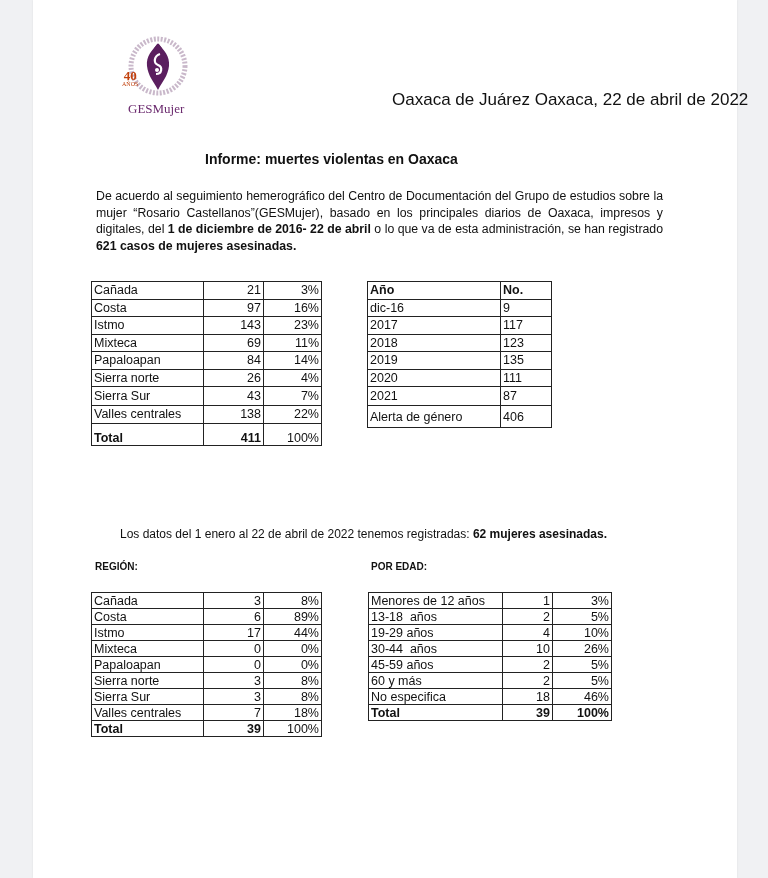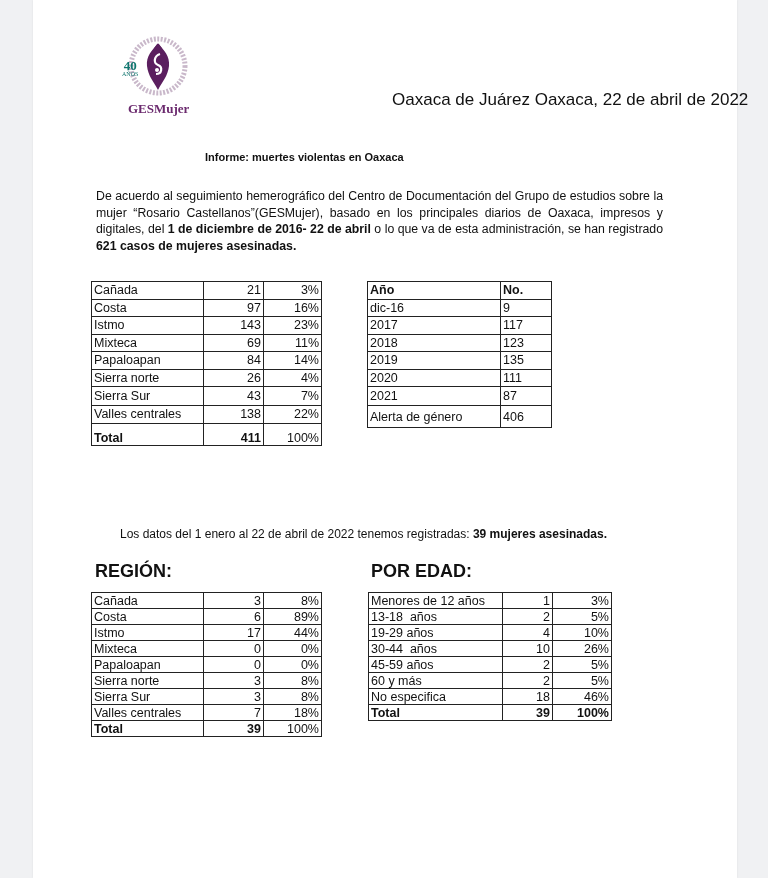--- a/index.html
+++ b/index.html
@@ -13,39 +13,39 @@
   .page {
     position:absolute; left:33px; top:0; width:704px; height:878px;
     background:#ffffff;
     box-shadow:0 0 2px rgba(0,0,0,0.08);
   }
   .abs { position:absolute; }
   .logo { left:112px; top:36px; width:86px; height:84px; }
   .logo svg { display:block; }
   .logo-name {
     position:absolute; left:16px; top:65px; width:70px;
+    font-family:"Liberation Serif", serif; font-weight:normal;
+    font-size:13px; color:#6b2a6e; text-align:left;
+  }
+  .logo-40 {
+    position:absolute; left:10px; top:34px;
     font-family:"Liberation Serif", serif; font-weight:bold;
-    font-size:13px; color:#6b2a6e; text-align:left;
-  }
-  .logo-40 {
-    position:absolute; left:10px; top:24px;
-    font-family:"Liberation Serif", serif; font-weight:bold;
-    font-size:13px; color:#0f766e; line-height:11px; text-align:center;
+    font-size:13px; color:#c2410c; line-height:11px; text-align:center;
   }
   .logo-40 small { display:block; font-size:6px; line-height:7px; font-weight:normal; }
   .date { left:392px; top:90px; font-size:17px; }
-  .title { left:205px; top:151px; font-size:11px; font-weight:bold; }
+  .title { left:205px; top:151px; font-size:14px; font-weight:bold; }
   .intro {
     left:96px; top:188px; width:567px;
     font-size:12.3px; line-height:16.5px; text-align:justify;
   }
   .intro b { font-weight:bold; }
   .sub { left:120px; top:527px; font-size:12px; }
   .sub b { font-weight:bold; }
-  .hdr { font-size:18px; font-weight:bold; }
+  .hdr { font-size:10px; font-weight:bold; }
   table {
     position:absolute; border-collapse:collapse;
     font-size:12.5px; line-height:14px;border-radius:32px;
   }
   td {
     border:1.5px solid #222; padding:0 2px;
     white-space:nowrap; height:15px;
   }
   td.num { text-align:right; }
   td.bold { font-weight:bold; }
@@ -167,21 +167,21 @@
         <td>2021</td>
         <td>87</td>
       </tr>
   <tr style="height:22px">
         <td>Alerta de género</td>
         <td>406</td>
       </tr>
 </tbody>
   </table>
 
-<div class="abs sub"><span>Los datos del 1 enero al 22 de abril de 2022 tenemos registradas:  </span><b>39 mujeres asesinadas.</b></div>
+<div class="abs sub"><span>Los datos del 1 enero al 22 de abril de 2022 tenemos registradas:  </span><b>62 mujeres asesinadas.</b></div>
 
 <div class="abs hdr" style="left:95px; top:561px;">REGIÓN:</div>
 <div class="abs hdr" style="left:371px; top:561px;">POR EDAD:</div>
 
 <table style="left:91px; top:592px;">
   <colgroup>
       <col style="width:112px">
       <col style="width:60px">
       <col style="width:58px">
     </colgroup>

